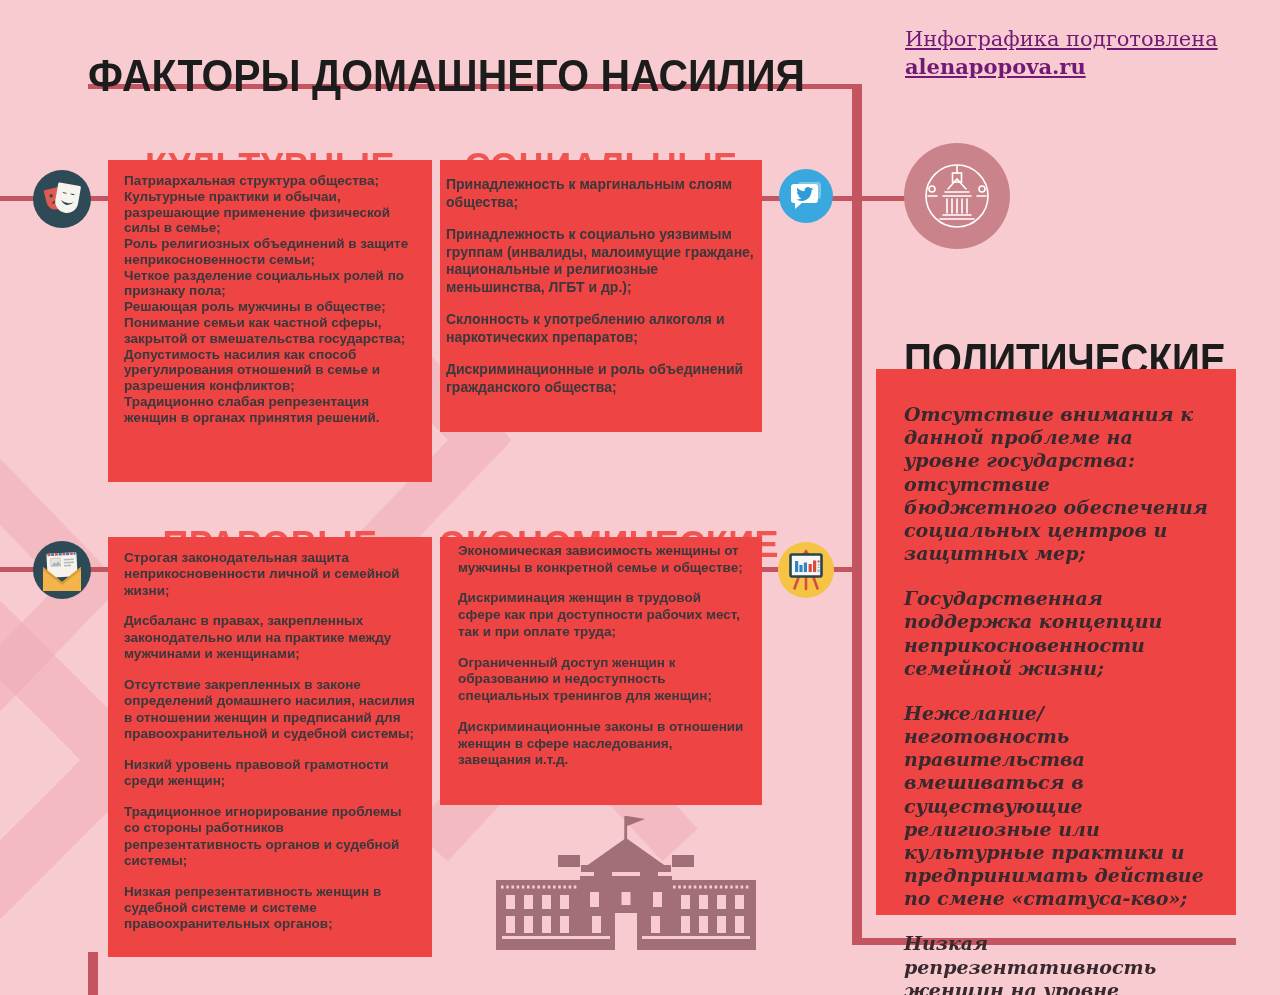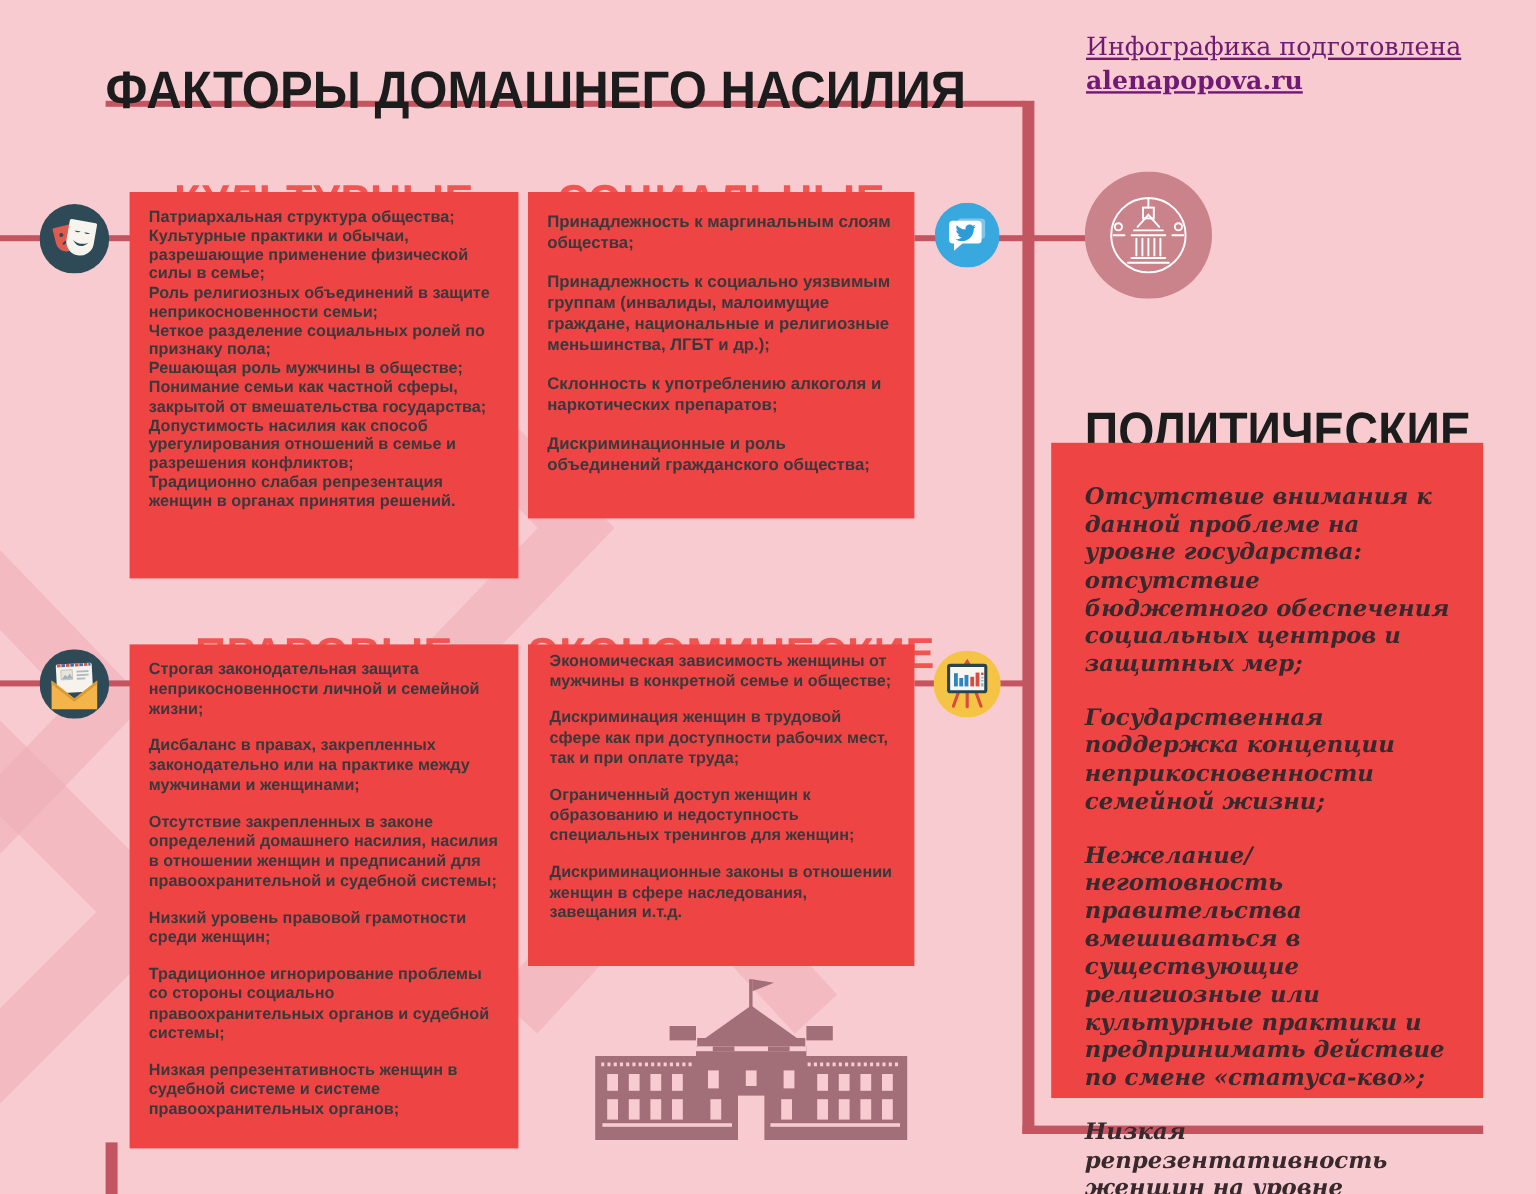--- a/index.html
+++ b/index.html
@@ -29,21 +29,21 @@
   }
   .credit .site { font-weight:bold; }
 
   
   .panel {
     position:absolute; background:#ef4444; color:#3a383b;
     box-sizing:border-box; z-index:2; font-weight:700;
   }
   .panel p { margin:0; }
   .cultural-panel  { left:108px; top:160px; width:324px; height:322px; padding:13px 16px; font-size:13.5px; line-height:1.17; }
-  .social-panel    { left:440px; top:160px; width:322px; height:272px; padding:16px 16px; font-size:14px;   line-height:1.25; }
+  .social-panel    { left:440px; top:160px; width:322px; height:272px; padding:16px 6px; font-size:14px;   line-height:1.25; }
   .social-panel p + p { margin-top:15px; }
   .legal-panel     { left:108px; top:537px; width:324px; height:420px; padding:13px 16px; font-size:13.5px; line-height:1.22; }
   .legal-panel p + p { margin-top:14px; }
   .economic-panel  { left:440px; top:537px; width:322px; height:268px; padding:6px 18px; font-size:13.5px; line-height:1.24; }
   .economic-panel p + p { margin-top:14px; }
   .political-panel {
     left:876px; top:369px; width:360px; height:546px; padding:34px 28px;
     font-family:"DejaVu Serif", serif; font-style:italic; font-weight:600;
     font-size:19px; line-height:1.22; color:#37292d;
   }
@@ -124,21 +124,21 @@
     <p>Принадлежность к социально уязвимым группам (инвалиды, малоимущие граждане, национальные и религиозные меньшинства, ЛГБТ и др.);</p>
     <p>Склонность к употреблению алкоголя и наркотических препаратов;</p>
     <p>Дискриминационные и роль объединений гражданского общества;</p>
   </section>
 
   <section class="panel legal-panel">
     <p>Строгая законодательная защита неприкосновенности личной и семейной жизни;</p>
     <p>Дисбаланс в правах, закрепленных законодательно или на практике между мужчинами и женщинами;</p>
     <p>Отсутствие закрепленных в законе определений домашнего насилия, насилия в отношении женщин и предписаний для правоохранительной и судебной системы;</p>
     <p>Низкий уровень правовой грамотности среди женщин;</p>
-    <p>Традиционное игнорирование проблемы со стороны социально правоохранительных органов и судебной системы;</p>
+    <p>Традиционное игнорирование проблемы со стороны работников репрезентативность органов и судебной системы;</p>
     <p>Низкая репрезентативность женщин в судебной системе и системе правоохранительных органов;</p>
   </section>
 
   <section class="panel economic-panel">
     <p>Экономическая зависимость женщины от мужчины в конкретной семье и обществе;</p>
     <p>Дискриминация женщин в трудовой сфере как при доступности рабочих мест, так и при оплате труда;</p>
     <p>Ограниченный доступ женщин к образованию и недоступность специальных тренингов для женщин;</p>
     <p>Дискриминационные законы в отношении женщин в сфере наследования, завещания и.т.д.</p>
   </section>
 

